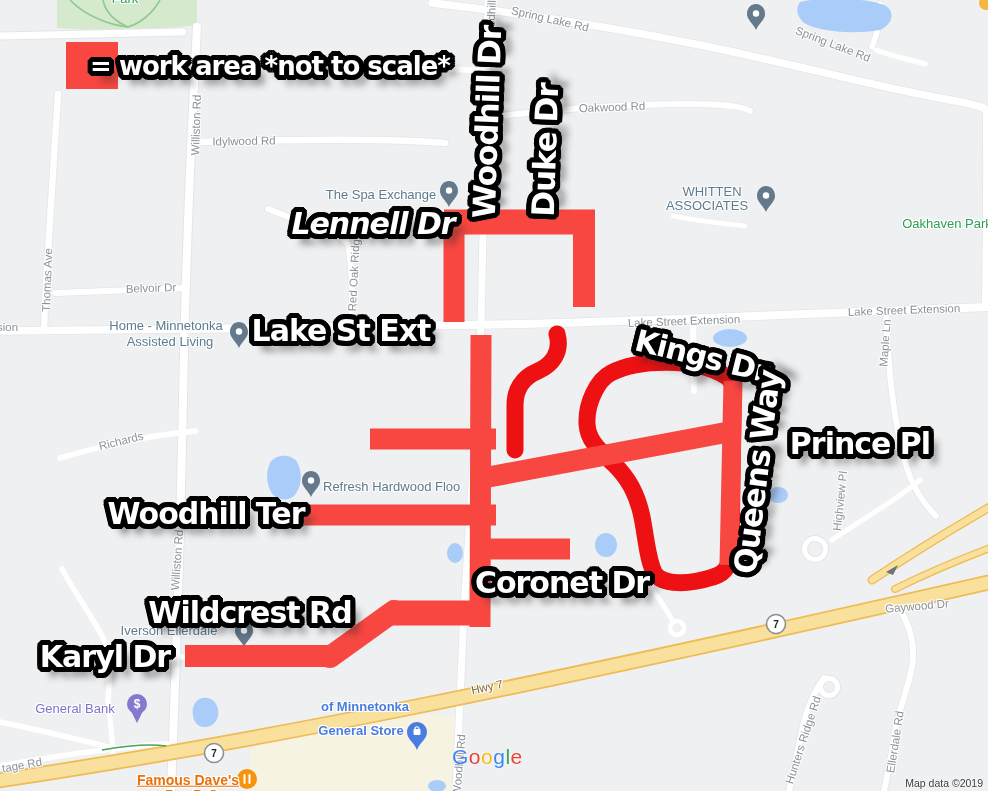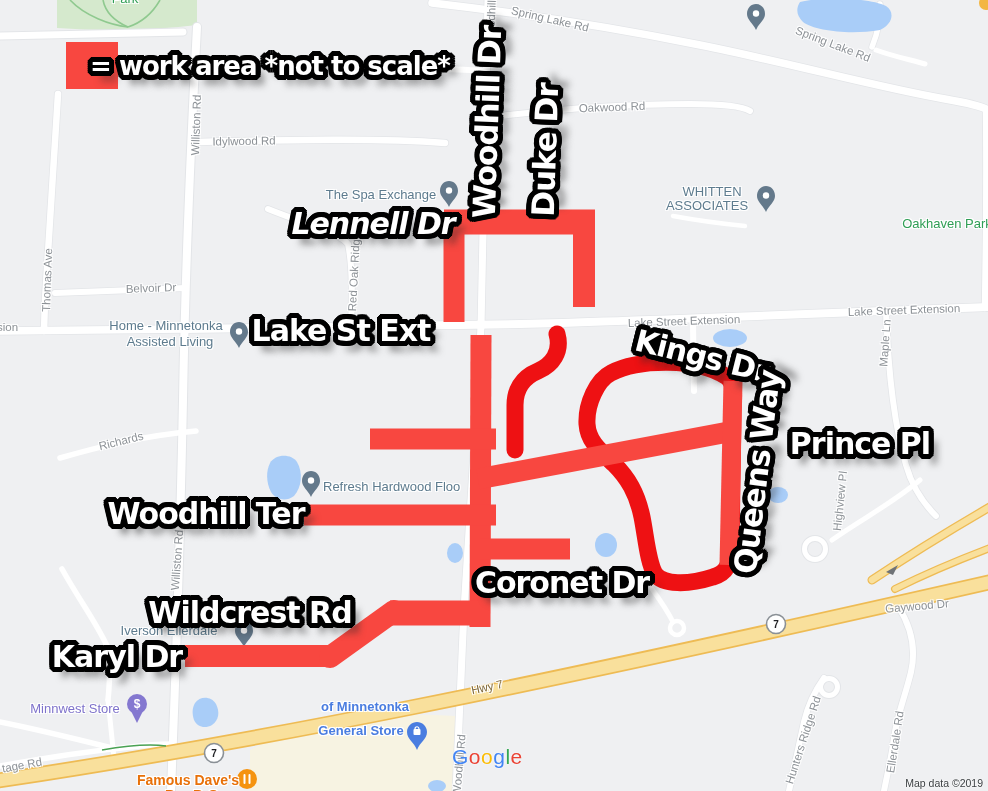--- a/index.html
+++ b/index.html
@@ -24,21 +24,21 @@
   .legend-swatch{fill:var(--work-area-light);}
   
   .lbl{position:absolute;white-space:nowrap;transform-origin:center center;}
   .road-lbl{font-size:11.5px;color:var(--road-label);
     text-shadow:-1px -1px 0 #fff,1px -1px 0 #fff,-1px 1px 0 #fff,1px 1px 0 #fff,0 0 2px #fff;}
   .poi-lbl{font-size:13px;color:var(--poi-label);text-align:center;line-height:14.5px;
     text-shadow:-1px -1px 0 #fff,1px -1px 0 #fff,-1px 1px 0 #fff,1px 1px 0 #fff,0 0 2px #fff;}
   .park-lbl{color:var(--park-label);}
   .bank-lbl{color:var(--bank-label);}
   .store-lbl{color:var(--store-label);font-weight:bold;}
-  .rest-lbl{color:var(--restaurant-label);font-weight:bold;font-size:14px;}
+  .rest-lbl{color:var(--restaurant-label);font-weight:bold;font-size:14px;text-decoration:underline;}
   .hwy-lbl{color:var(--hwy-label);font-size:11.5px;}
   .shield-num{font-size:10px;font-weight:bold;color:#202124;text-shadow:none;}
   .pin-symbol{color:#fff;font-weight:bold;font-size:12px;text-shadow:none;}
   .wa{position:absolute;font-family:"DejaVu Sans",sans-serif;font-weight:bold;color:#fff;
     white-space:nowrap;letter-spacing:-1px;transform-origin:center center;
     text-shadow:
       -5px 0 0 #000,5px 0 0 #000,0 -5px 0 #000,0 5px 0 #000,
       -4px -3px 0 #000,4px 3px 0 #000,-3px -4px 0 #000,3px 4px 0 #000,
       -4px 3px 0 #000,4px -3px 0 #000,-3px 4px 0 #000,3px -4px 0 #000,
       -2px -5px 0 #000,2px 5px 0 #000,-5px 2px 0 #000,5px -2px 0 #000,
@@ -216,21 +216,21 @@
 
   <div class="lbl poi-lbl park-lbl" style="left:125px;top:-1px;transform:translate(-50%,-50%);">Park</div>
   <div class="lbl poi-lbl park-lbl" style="left:947px;top:224px;transform:translate(-50%,-50%);">Oakhaven Park</div>
   <div class="lbl poi-lbl" style="left:381px;top:195px;transform:translate(-50%,-50%);">The Spa Exchange</div>
   <div class="lbl poi-lbl" style="left:712px;top:192px;transform:translate(-50%,-50%);">WHITTEN</div>
   <div class="lbl poi-lbl" style="left:707px;top:206px;transform:translate(-50%,-50%);">ASSOCIATES</div>
   <div class="lbl poi-lbl" style="left:166px;top:326px;transform:translate(-50%,-50%);">Home - Minnetonka</div>
   <div class="lbl poi-lbl" style="left:170px;top:342px;transform:translate(-50%,-50%);">Assisted Living</div>
   <div class="lbl poi-lbl" style="left:323px;top:487px;transform:translate(0,-50%);">Refresh Hardwood Floo</div>
   <div class="lbl poi-lbl" style="left:169px;top:631px;transform:translate(-50%,-50%);">Iverson Ellerdale</div>
-  <div class="lbl poi-lbl bank-lbl" style="left:75px;top:709px;transform:translate(-50%,-50%);">Minnwest Store</div>
+  <div class="lbl poi-lbl bank-lbl" style="left:75px;top:709px;transform:translate(-50%,-50%);">General Bank</div>
   <div class="lbl poi-lbl pin-symbol" style="left:137px;top:704px;transform:translate(-50%,-50%);">$</div>
   <div class="lbl poi-lbl store-lbl" style="left:361px;top:731px;transform:translate(-50%,-50%);">General Store</div>
   <div class="lbl poi-lbl store-lbl" style="left:365px;top:707px;transform:translate(-50%,-50%);">of Minnetonka</div>
   <div class="lbl poi-lbl rest-lbl" style="left:188px;top:780px;transform:translate(-50%,-50%);">Famous Dave's</div>
   <div class="lbl poi-lbl rest-lbl" style="left:200px;top:795px;transform:translate(-50%,-50%);">Bar-B-Que</div>
 
   <svg width="988" height="791" viewBox="0 0 988 791" style="pointer-events:none;">
     <g class="work-dark" stroke-width="17">
       <path d="M557,334 C562,352 552,365 538,371 C521,378 515,391 515,405 L515,450"></path>
       <path d="M611,373 C638,359 697,357 727,377 C735,383 734,396 733,410 L731,549 C730,564 727,573 713,577 C688,585 663,585 655,574 C648,563 646,537 642,517 C637,493 628,478 614,464 C599,450 588,441 587,424 C586,404 597,380 611,373 Z"></path>
@@ -256,18 +256,18 @@
   <div class="wa" style="left:487px;top:122px;font-size:31px;transform:translate(-50%,-50%) rotate(-88deg);">Woodhill Dr</div>
   <div class="wa" style="left:545px;top:150px;font-size:31px;transform:translate(-50%,-50%) rotate(-88deg);">Duke Dr</div>
   <div class="wa" style="left:373px;top:223px;font-size:30px;transform:translate(-50%,-50%);font-style:italic;">Lennell Dr</div>
   <div class="wa" style="left:341px;top:330px;font-size:30px;transform:translate(-50%,-50%);">Lake St Ext</div>
   <div class="wa" style="left:702px;top:356px;font-size:30px;transform:translate(-50%,-50%) rotate(14deg);">Kings Dr</div>
   <div class="wa" style="left:757px;top:472px;font-size:31px;transform:translate(-50%,-50%) rotate(-83deg);">Queens Way</div>
   <div class="wa" style="left:860px;top:443px;font-size:30px;transform:translate(-50%,-50%);">Prince Pl</div>
   <div class="wa" style="left:562px;top:582px;font-size:30px;transform:translate(-50%,-50%);">Coronet Dr</div>
   <div class="wa" style="left:206px;top:513px;font-size:30px;transform:translate(-50%,-50%);">Woodhill Ter</div>
   <div class="wa" style="left:250px;top:612px;font-size:30px;transform:translate(-50%,-50%);">Wildcrest Rd</div>
-  <div class="wa" style="left:105px;top:656px;font-size:30px;transform:translate(-50%,-50%);margin-left:12px;">Karyl Dr</div>
+  <div class="wa" style="left:105px;top:656px;font-size:30px;transform:translate(-50%,-50%);">Karyl Dr</div>
 
   <div class="google"><span style="color: rgb(66, 133, 244);">G</span><span style="color: rgb(234, 67, 53);">o</span><span style="color: rgb(251, 188, 5);">o</span><span style="color: rgb(66, 133, 244);">g</span><span style="color: rgb(52, 168, 83);">l</span><span style="color: rgb(234, 67, 53);">e</span></div>
   <div class="attribution">Map data ©2019</div>
 
 </div>
 
 </body></html>

